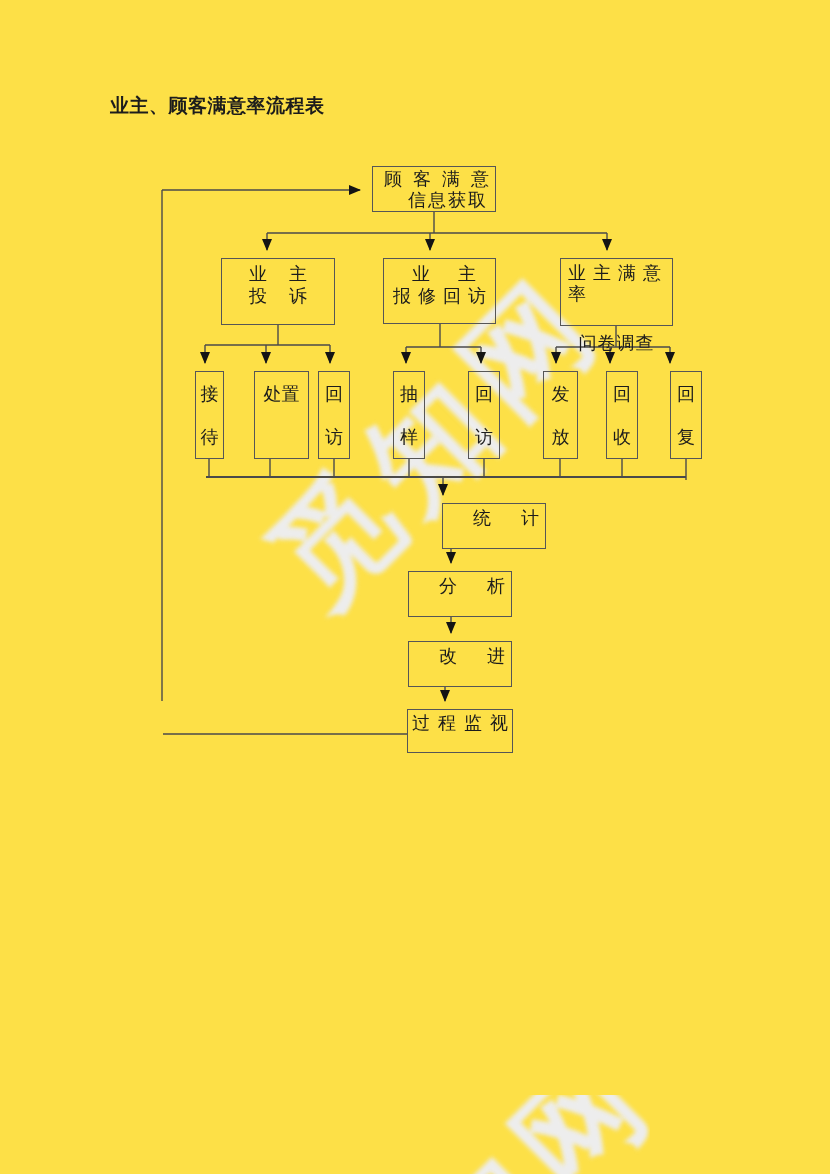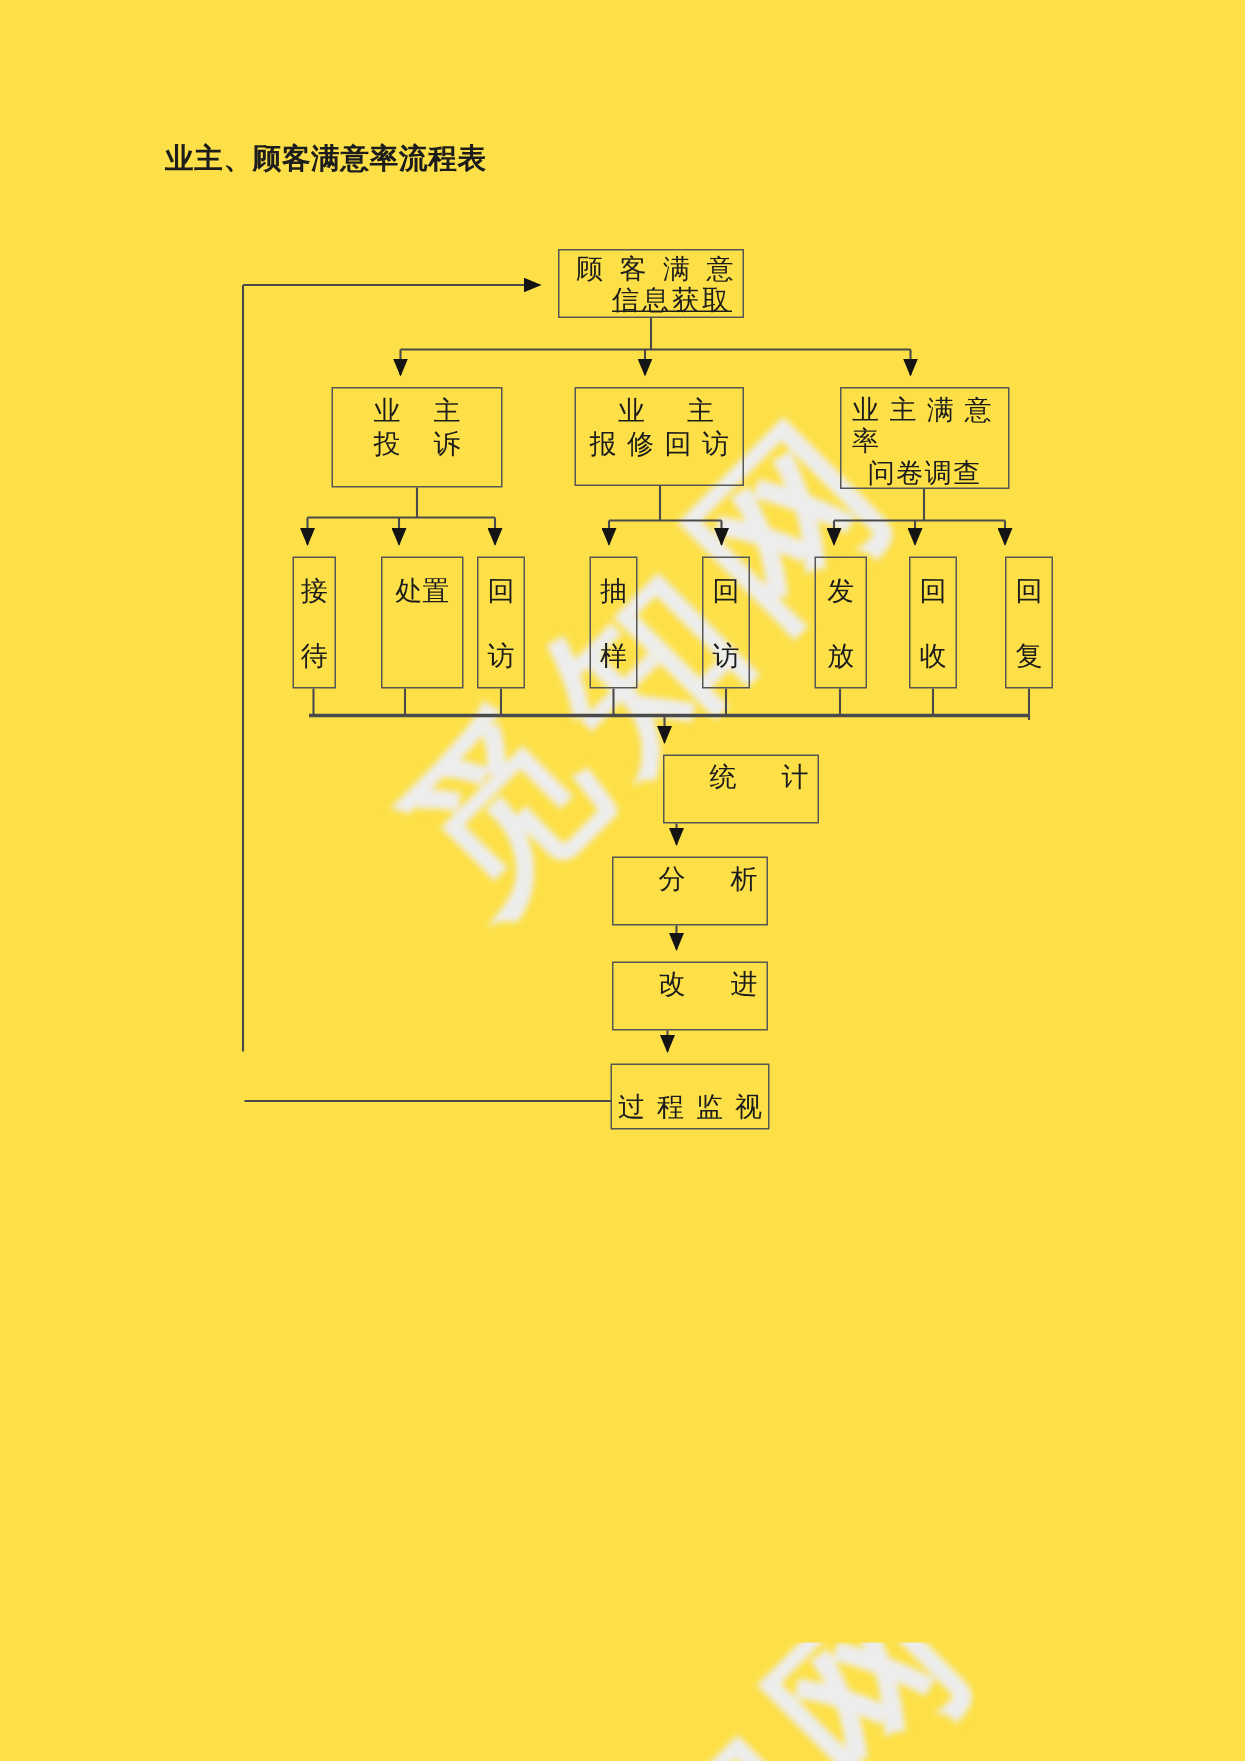--- a/index.html
+++ b/index.html
@@ -56,33 +56,33 @@
     box-sizing: border-box;
     border: 1.4px solid #565656;
     background: transparent;
     font-size: 18px;
     z-index: 2;
   }
   .lbl { white-space: pre; }
   
   .info-box   { left: 372px; top: 166px; width: 124px; height: 46px; padding-top: 2px; line-height: 21px; }
   .info-l1 { text-align: center; letter-spacing: 11px; padding-left: 11px; }
-  .info-l2 { text-align: center; letter-spacing: 2px;  padding-left: 28px; text-decoration: underline; }
+  .info-l2 { text-align: center; letter-spacing: 2px;  padding-left: 28px; }
 
   .b1 { left: 221px; top: 258px; width: 114px; height: 67px; padding-top: 4px; line-height: 22px; }
   .b1 .lbl { text-align: center; letter-spacing: 22px; padding-left: 22px; }
 
   .b2 { left: 383px; top: 258px; width: 113px; height: 66px; padding-top: 4px; line-height: 22px; }
   .b2-l1 { text-align: center; letter-spacing: 28px; padding-left: 28px; }
   .b2-l2 { text-align: center; letter-spacing: 7px;  padding-left: 7px; }
 
   .b3 { left: 560px; top: 258px; width: 113px; height: 68px; padding: 4px 7px 0 7px; line-height: 21px; }
   .b3-l1 { text-align: left; letter-spacing: 7px; }
   .b3-l2 { text-align: left; }
-  .b3-l3 { text-align: center; letter-spacing: 1px; }
+  .b3-l3 { text-align: center; letter-spacing: 1px; margin-top: 28px; }
 
   
   .step-box {
     top: 371px; height: 88px;
     line-height: 43px;
     padding-top: 1px;
     text-align: center;
     word-break: break-all;
   }
   .s1 { left: 195px; width: 29px; }
@@ -95,21 +95,21 @@
   .s8 { left: 670px; width: 32px; }
 
   
   .proc { width: 104px; height: 46px; left: 408px; padding-top: 3px; line-height: 22px; }
   .proc .lbl { text-align: center; letter-spacing: 30px; padding-left: 30px; white-space: nowrap; }
   .stat { top: 503px; margin-left: 34px; }
   .ana  { top: 571px; }
   .imp  { top: 641px; }
   .mon {
     left: 407px; top: 709px; width: 106px; height: 44px;
-    display: flex; align-items: flex-end; justify-content: center;
+    display: flex; align-items: flex-start; justify-content: center;
     padding-bottom: 1px; line-height: 26px;
   }
   .mon .lbl { letter-spacing: 8px; padding-left: 8px; white-space: nowrap; }
 </style>
 </head>
 <body>
 
 <div class="page">
 
   <div class="wm wm1">觅知网</div>

